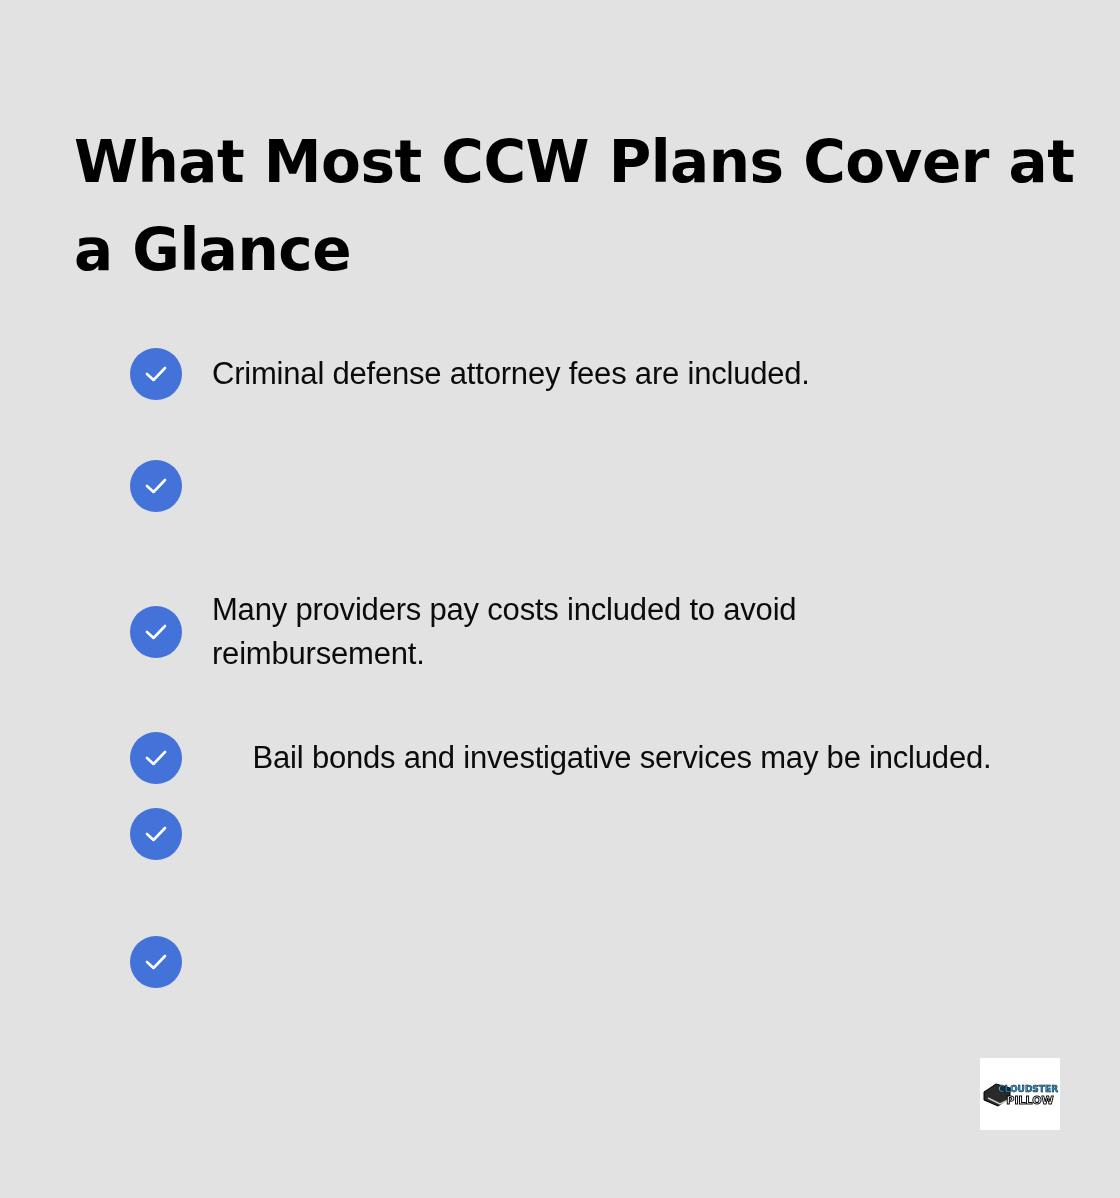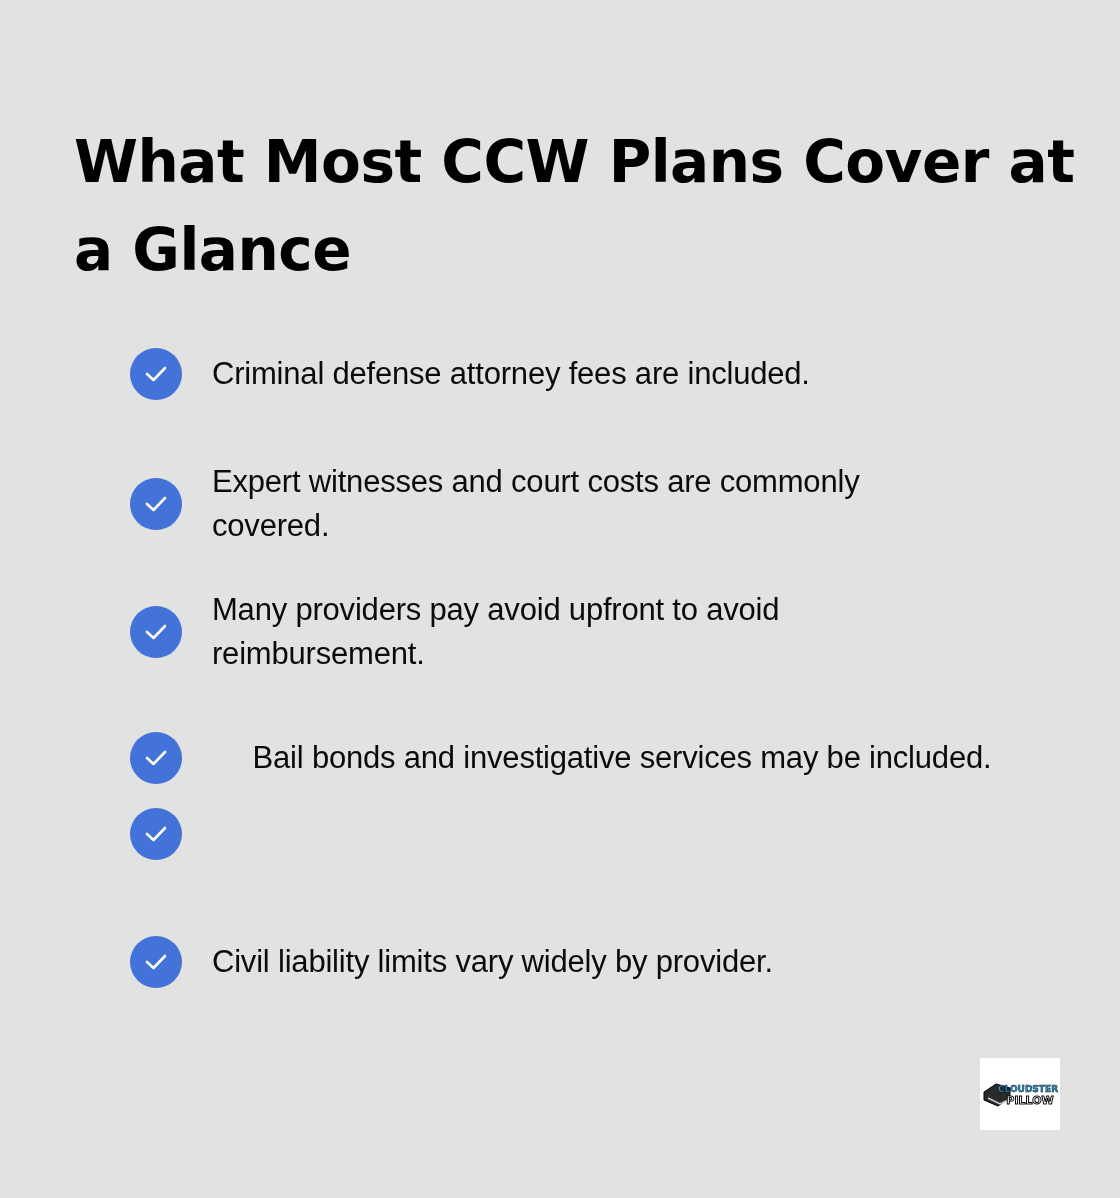--- a/index.html
+++ b/index.html
@@ -86,30 +86,29 @@
     </span>
     <span class="item-text">Criminal defense attorney fees are included.</span>
   </div>
 
   <div class="item" style="top:460px;">
     <span class="check">
       <svg width="22" height="16" viewBox="0 0 22 16">
           <path d="M2 8 L8.5 14 L20 2" fill="none" stroke="#fff" stroke-width="2.6" stroke-linecap="round" stroke-linejoin="round"></path>
         </svg>
     </span>
-    <span class="item-text" style="width:720px;">Expert witnesses and court costs are commonly covered.</span>
   </div>
 
   <div class="item" style="top:588px;">
     <span class="check">
       <svg width="22" height="16" viewBox="0 0 22 16">
           <path d="M2 8 L8.5 14 L20 2" fill="none" stroke="#fff" stroke-width="2.6" stroke-linecap="round" stroke-linejoin="round"></path>
         </svg>
     </span>
-    <span class="item-text" style="width:660px;">Many providers pay avoid upfront to avoid reimbursement.</span>
+    <span class="item-text" style="width:660px;">Many providers pay costs included to avoid reimbursement.</span>
   </div>
 
   <div class="item" style="top:732px;text-align:center;">
     <span class="check">
       <svg width="22" height="16" viewBox="0 0 22 16">
           <path d="M2 8 L8.5 14 L20 2" fill="none" stroke="#fff" stroke-width="2.6" stroke-linecap="round" stroke-linejoin="round"></path>
         </svg>
     </span>
     <span class="item-text">Bail bonds and investigative services may be included.</span>
   </div>
@@ -121,21 +120,20 @@
         </svg>
     </span>
   </div>
 
   <div class="item" style="top:936px;">
     <span class="check">
       <svg width="22" height="16" viewBox="0 0 22 16">
           <path d="M2 8 L8.5 14 L20 2" fill="none" stroke="#fff" stroke-width="2.6" stroke-linecap="round" stroke-linejoin="round"></path>
         </svg>
     </span>
-    <span class="item-text">Civil liability limits vary widely by provider.</span>
   </div>
 </div>
 
 <div class="logo">
   <svg width="80" height="80" viewBox="0 0 80 80">
     <path d="M4 38 L16 30 L30 34 L30 44 L18 52 L4 46 Z" fill="#2a2a2a" stroke="#000" stroke-width="1"></path>
     <path d="M8 44 L20 50 L32 44" fill="none" stroke="#ccc" stroke-width="1.5"></path>
     <text x="48" y="38" text-anchor="middle" font-family="DejaVu Sans, sans-serif" font-weight="bold" font-size="9" fill="#29a3e6" stroke="#0a0a0a" stroke-width="0.5">CLOUDSTER</text>
     <text x="50" y="50" text-anchor="middle" font-family="DejaVu Sans, sans-serif" font-weight="bold" font-size="11" fill="#ffffff" stroke="#0a0a0a" stroke-width="1">PILLOW</text>
   </svg>

